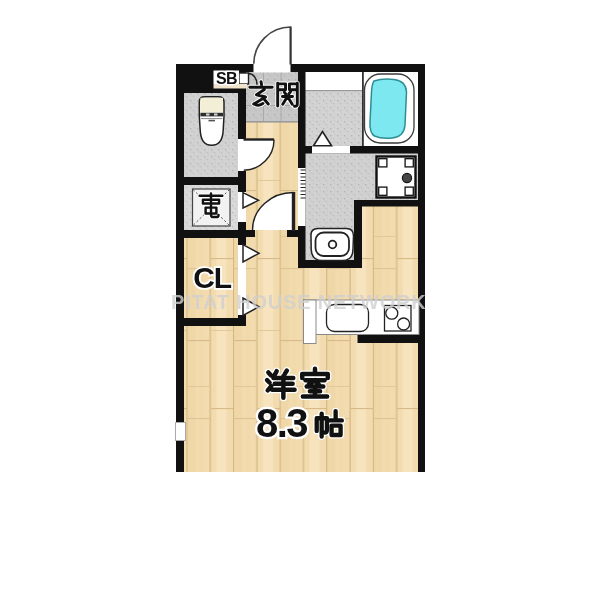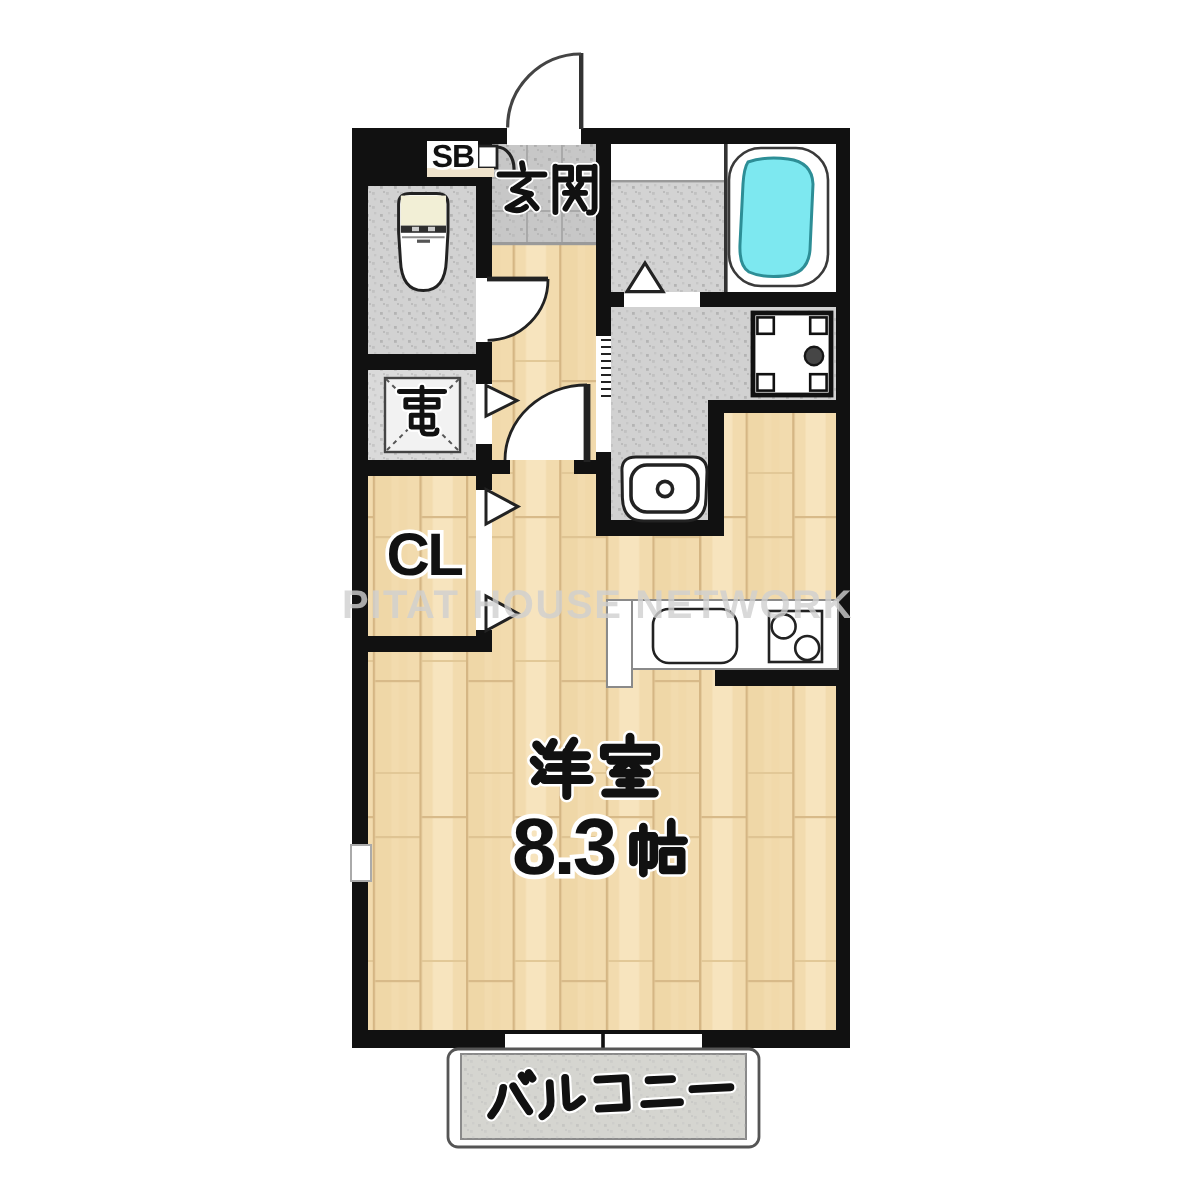--- a/index.html
+++ b/index.html
@@ -1,16 +1,16 @@
 <!DOCTYPE html>
 <html><head>
 <meta charset="utf-8">
 <style>
 html,body{margin:0;padding:0;background:#fff;}
-#page{position:relative;width:600px;height:600px;background:#b91c1c;overflow:hidden;}
+#page{position:relative;width:600px;height:472px;background:#b91c1c;overflow:hidden;}
 svg{position:absolute;left:0;top:0;}
 text{font-family:"Liberation Sans",sans-serif;}
 </style>
 </head>
 <body>
 <div id="page">
 <svg width="600" height="600" viewBox="0 0 600 600">
 <defs>
 <pattern id="speck" width="7" height="7" patternUnits="userSpaceOnUse">
 <rect width="7" height="7" fill="none"></rect>

